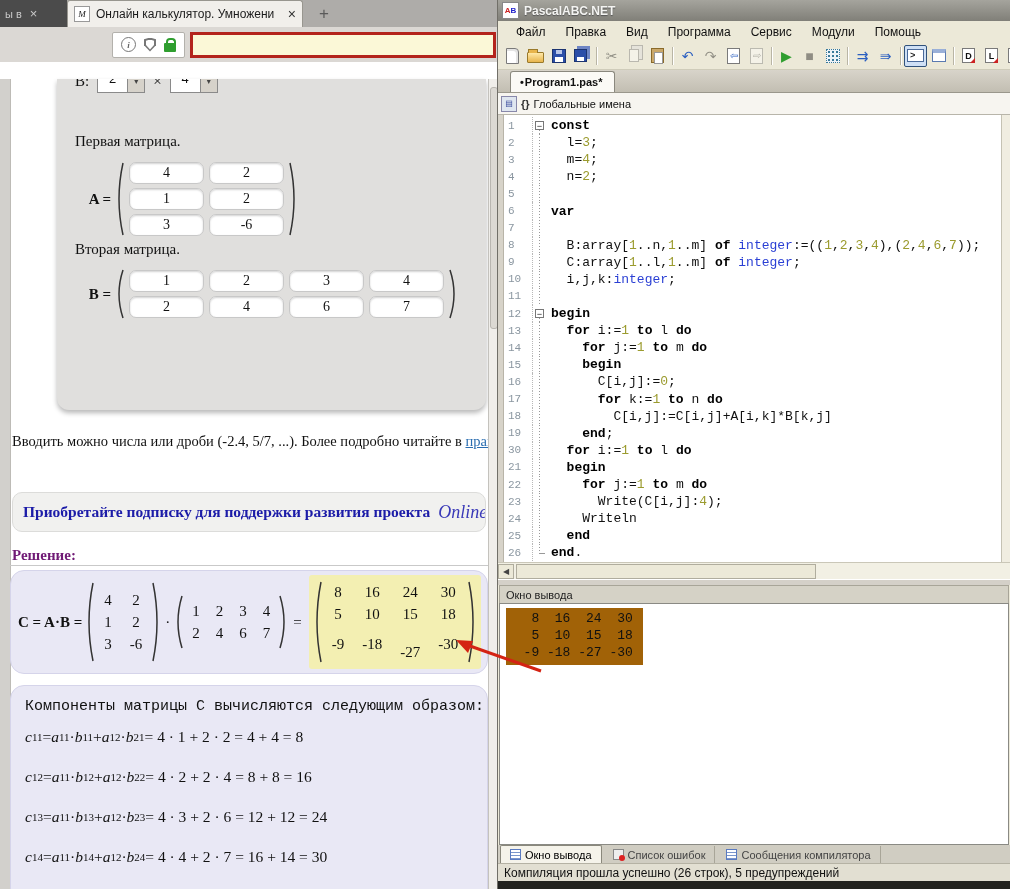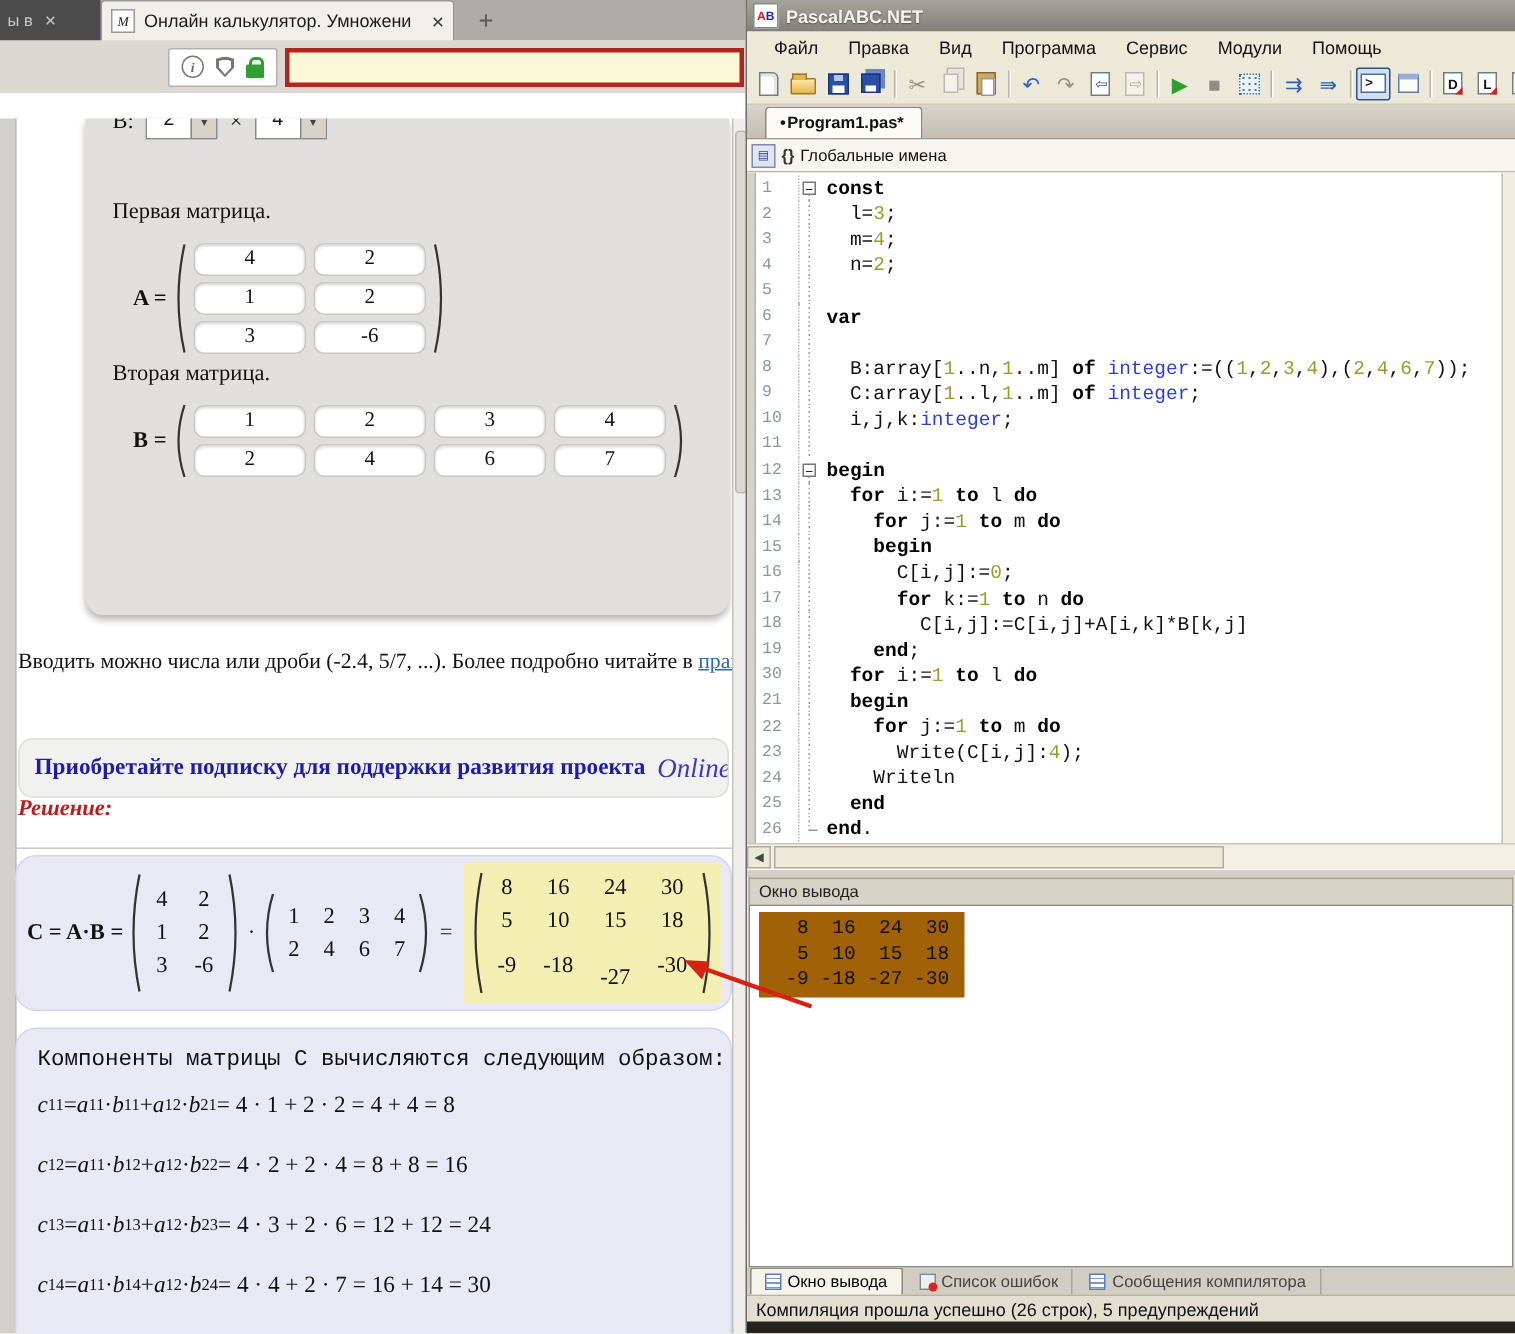--- a/index.html
+++ b/index.html
@@ -55,21 +55,21 @@
   .in-grid{display:grid;margin:0 4px;}
   .cell-input{width:73px;height:20px;background:#fff;border:1px solid #c8c8c8;border-radius:7px;
         box-shadow:inset 0 1px 2px rgba(0,0,0,.18);display:flex;align-items:center;justify-content:center;font-size:14px;}
   .tip{position:absolute;left:12px;top:354px;width:477px;font-size:14.5px;white-space:nowrap;overflow:hidden;}
   .tip a{color:#2a6db0;text-decoration:underline;}
   .banner{position:absolute;left:12px;top:413px;width:474px;height:40px;background:#f1f1ef;
         border:1px solid #dcdcda;border-radius:10px;display:flex;align-items:center;
         padding-left:10px;white-space:nowrap;overflow:hidden;box-sizing:border-box;}
   .btext{font-weight:bold;color:#1c1ca8;font-size:15.5px;}
   .brand{font-style:italic;font-size:18px;color:#3a3ab8;margin-left:8px;}
-  .sol{position:absolute;left:12px;top:452px;font-weight:bold;font-style:italic;font-size:15px;color:#b91c1c;}
+  .sol{position:absolute;left:12px;top:468px;font-weight:bold;font-size:15px;color:#701a75;}
   .solhr{position:absolute;left:10px;top:486px;width:478px;border-top:1px solid #c9c9c9;}
   .eq-panel{position:absolute;left:10px;top:491px;width:478px;height:104px;background:#e9e8f5;
         border:1px solid #d5d4ea;border-radius:14px;display:flex;align-items:center;
         padding-left:7px;font-size:15px;box-sizing:border-box;}
   .eq-lhs{font-weight:bold;margin-right:3px;white-space:nowrap;}
   .matwrap{display:flex;align-items:center;}
   .m-grid{display:grid;align-items:center;}
   .mc{text-align:center;}
   .eq-dot{margin:0 4px;}
   .eq-eq{margin:0 5px;}

